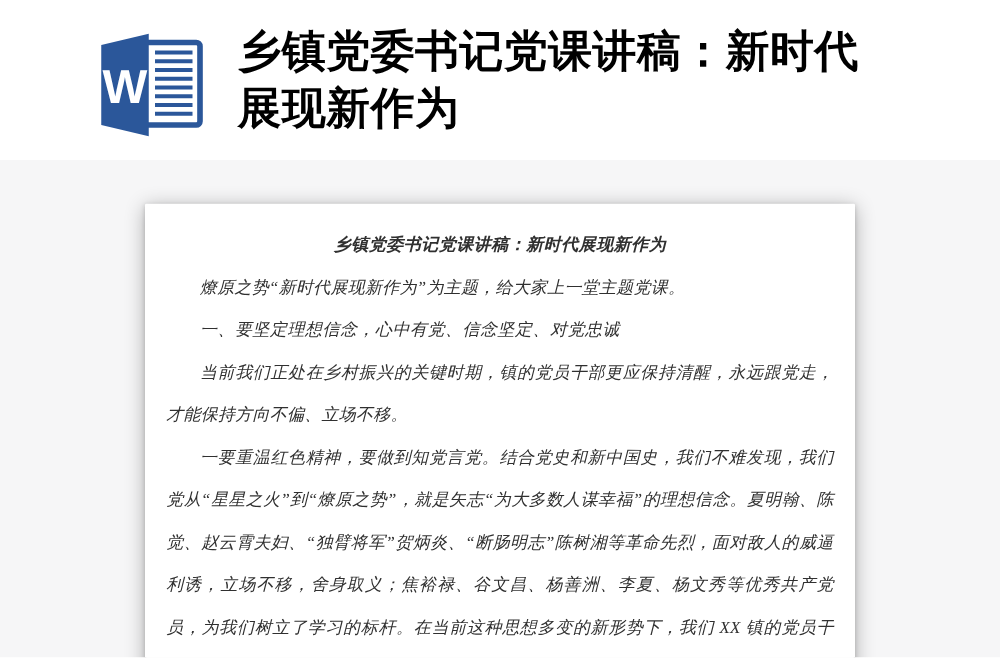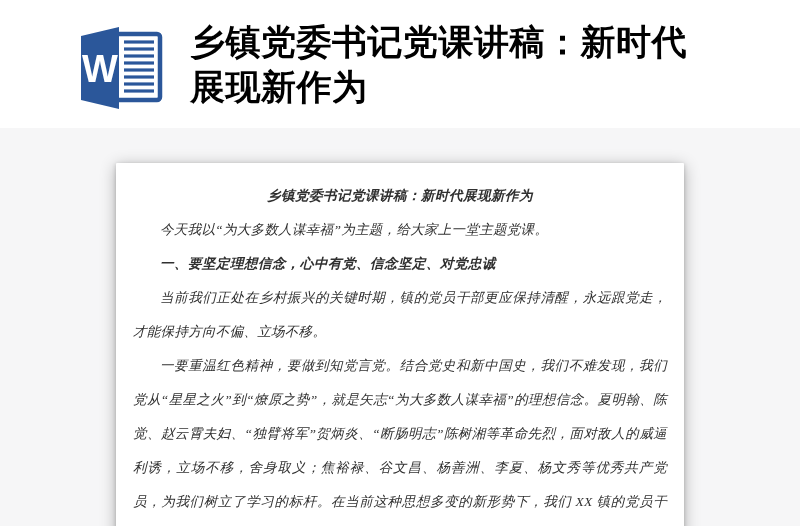--- a/index.html
+++ b/index.html
@@ -70,21 +70,21 @@
   }
   .doc-p {
     margin: 0;
     text-indent: 2em;
     text-align: justify;
     letter-spacing: 0.3px;
   }
   .doc-h {
     margin: 0;
     text-indent: 2em;
-    font-weight: 700;
+    font-weight: 400;
     letter-spacing: 0.5px;
   }
 </style>
 </head>
 <body>
 
 <div class="screen">
 
   <header class="header">
     <svg class="word-icon" viewBox="0 0 88 88" aria-hidden="true">
@@ -104,21 +104,21 @@
       <polygon points="5,13 43,4 43,86 5,77" fill="#2B579A"></polygon>
       <text x="24" y="59" text-anchor="middle" fill="#ffffff" font-size="38" font-weight="bold" font-family="Liberation Sans, DejaVu Sans, sans-serif">W</text>
     </svg>
     <h1 class="page-title">乡镇党委书记党课讲稿：新时代展现新作为</h1>
   </header>
 
   <main class="preview-area">
     <div class="sheet doc-text">
       <p class="doc-title">乡镇党委书记党课讲稿：新时代展现新作为</p>
       <div id="doc-body">
-          <p class="doc-p">今天我以“为大多数人谋幸福”为主题，给大家上一堂主题党课。</p>
+          <p class="doc-p">燎原之势“新时代展现新作为”为主题，给大家上一堂主题党课。</p>
           <p class="doc-h">一、要坚定理想信念，心中有党、信念坚定、对党忠诚</p>
           <p class="doc-p">当前我们正处在乡村振兴的关键时期，镇的党员干部更应保持清醒，永远跟党走，才能保持方向不偏、立场不移。</p>
           <p class="doc-p">一要重温红色精神，要做到知党言党。结合党史和新中国史，我们不难发现，我们党从“星星之火”到“燎原之势”，就是矢志“为大多数人谋幸福”的理想信念。夏明翰、陈觉、赵云霄夫妇、“独臂将军”贺炳炎、“断肠明志”陈树湘等革命先烈，面对敌人的威逼利诱，立场不移，舍身取义；焦裕禄、谷文昌、杨善洲、李夏、杨文秀等优秀共产党员，为我们树立了学习的标杆。在当前这种思想多变的新形势下，我们 XX 镇的党员干部更应保持清醒、坚定信念、坚守理想，多到红色教育基地看看，领略一下烈士的感人事迹，对习总书记系列重要讲话精神</p>
         </div>
     </div>
   </main>
 
 </div>
 
 </body></html>

